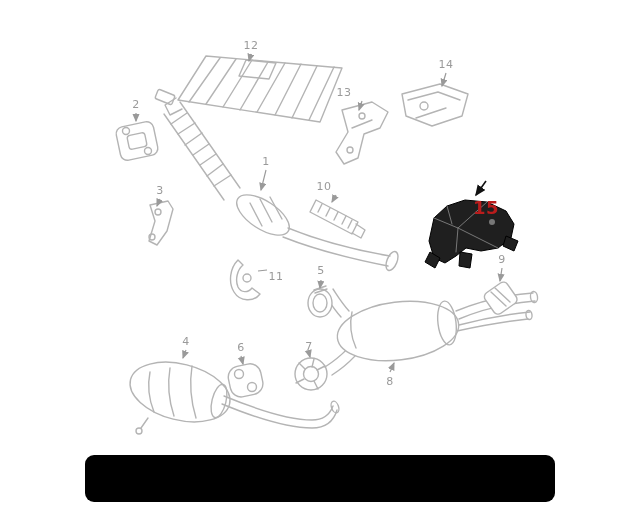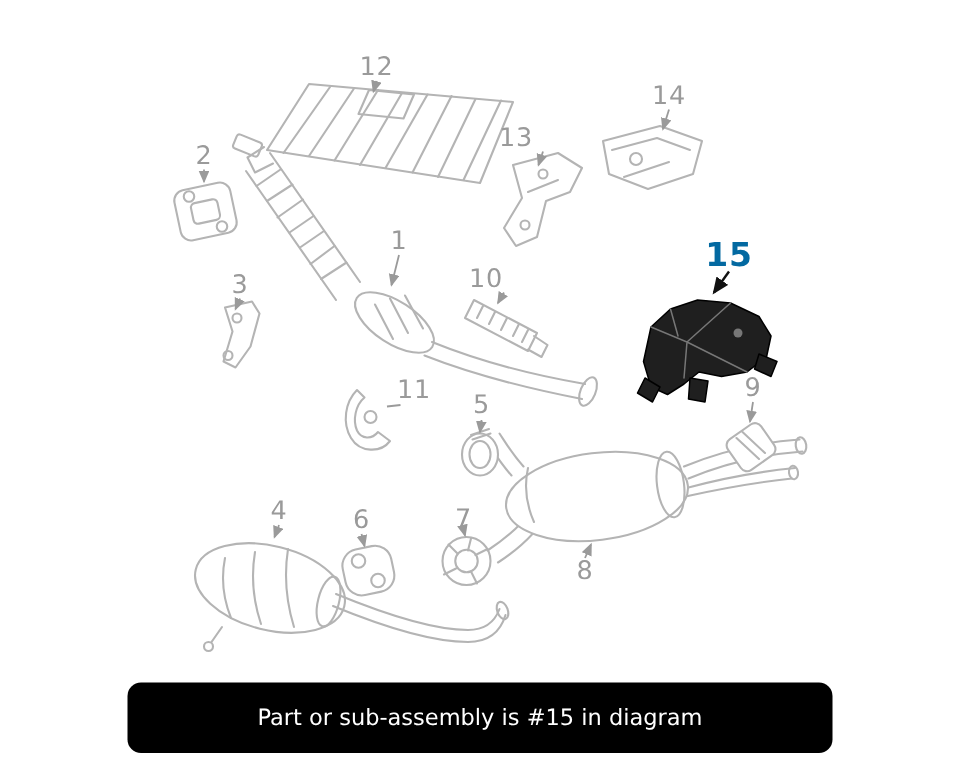--- a/index.html
+++ b/index.html
@@ -6,22 +6,22 @@
   html,body { background:#ffffff; }
   body { width:640px; height:512px; font-family:"DejaVu Sans","Liberation Sans",sans-serif; }
   .screen { position:relative; width:640px; height:512px; background:var(--background,#ffffff); overflow:hidden; }
   .art { position:absolute; left:0; top:0; }
   .ln  { fill:none; stroke:var(--line,#b4b4b4); stroke-width:1.4; stroke-linecap:round; stroke-linejoin:round; }
   .lnf { fill:#ffffff; stroke:var(--line,#b4b4b4); stroke-width:1.4; stroke-linejoin:round; }
   .hl  { fill:var(--highlight,#1f1f1f); stroke:#000000; stroke-width:1; stroke-linejoin:round; }
   .hld { fill:none; stroke:#777777; stroke-width:1; stroke-linecap:round; }
   .leader { stroke:var(--label,#9a9a9a); stroke-width:1.2; fill:none; }
   .leader-dark { stroke:#111111; stroke-width:1.6; fill:none; }
-  .callout { position:absolute; transform:translate(-50%,-50%); font-size:17px; color:var(--label,#9a9a9a); letter-spacing:0.5px; user-select:none; }
-  .callout.hl-label { color:#0369a1; font-weight:bold; font-size:22px; }
+  .callout { position:absolute; transform:translate(-50%,-50%); font-size:11px; color:var(--label,#9a9a9a); letter-spacing:0.5px; user-select:none; }
+  .callout.hl-label { color:#b91c1c; font-weight:bold; font-size:18px;margin-top:36px; }
   .banner { position:absolute; left:85px; top:455px; width:470px; height:47px;
             background:var(--banner_bg,#000000); border-radius:9px; color:var(--banner_text,#ffffff);
             display:flex; flex-direction:column; justify-content:center; align-items:center; }
   .banner-line { font-size:15px; line-height:21px; white-space:nowrap; }
 </style>
 </head>
 <body>
 
 <div class="screen">
 
@@ -166,23 +166,22 @@
   <span class="callout" style="left:266px; top:161px;">1</span>
   <span class="callout" style="left:136px; top:104px;">2</span>
   <span class="callout" style="left:160px; top:190px;">3</span>
   <span class="callout" style="left:186px; top:341px;">4</span>
   <span class="callout" style="left:321px; top:270px;">5</span>
   <span class="callout" style="left:241px; top:347px;">6</span>
   <span class="callout" style="left:309px; top:346px;">7</span>
   <span class="callout" style="left:390px; top:381px;">8</span>
   <span class="callout" style="left:502px; top:259px;">9</span>
   <span class="callout" style="left:324px; top:186px;">10</span>
-  <span class="callout" style="left:276px; top:260px;">11</span>
+  <span class="callout" style="left:276px; top:276px;">11</span>
   <span class="callout" style="left:251px; top:45px;">12</span>
   <span class="callout" style="left:344px; top:92px;">13</span>
   <span class="callout" style="left:446px; top:64px;">14</span>
   <span class="callout hl-label" style="left:486px; top:171px;">15</span>
 
   <div class="banner">
-    <div class="banner-line">Part or sub-assembly is #15 in diagram</div>
   </div>
 
 </div>
 
 </body></html>

